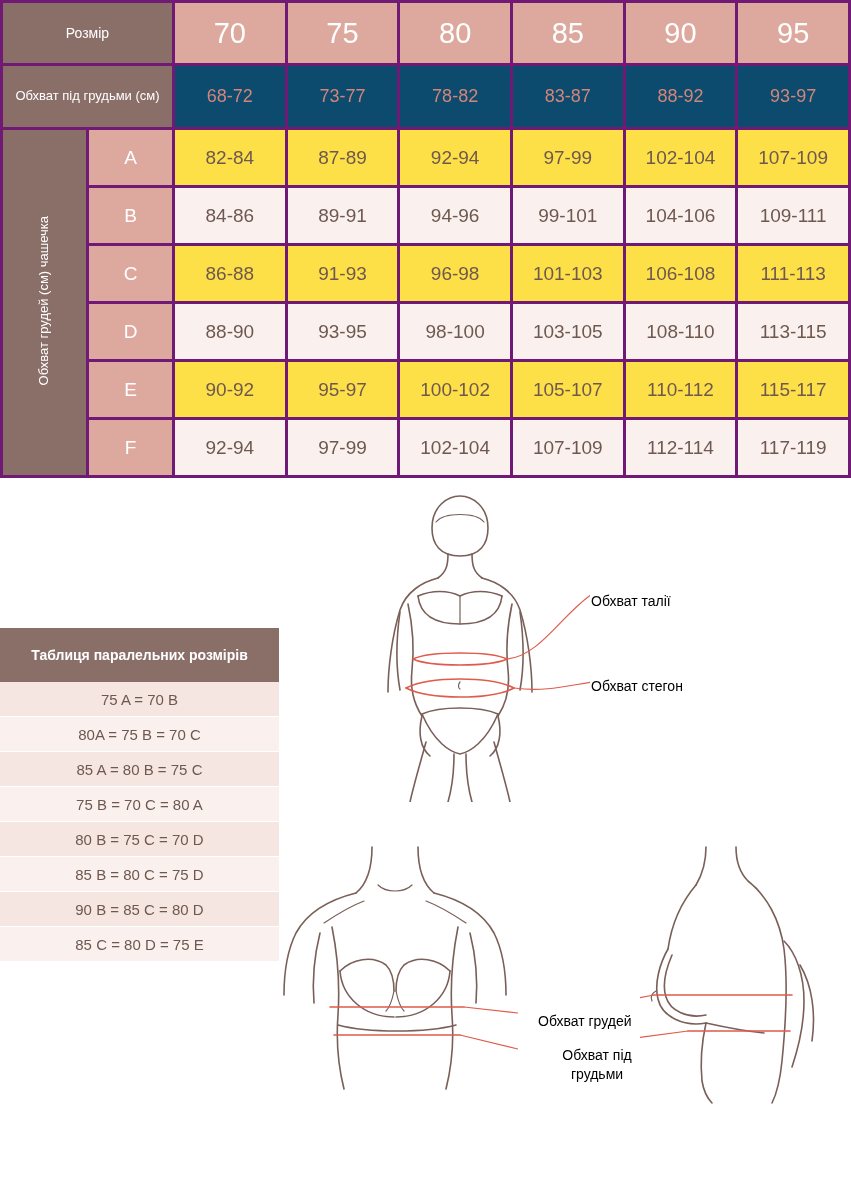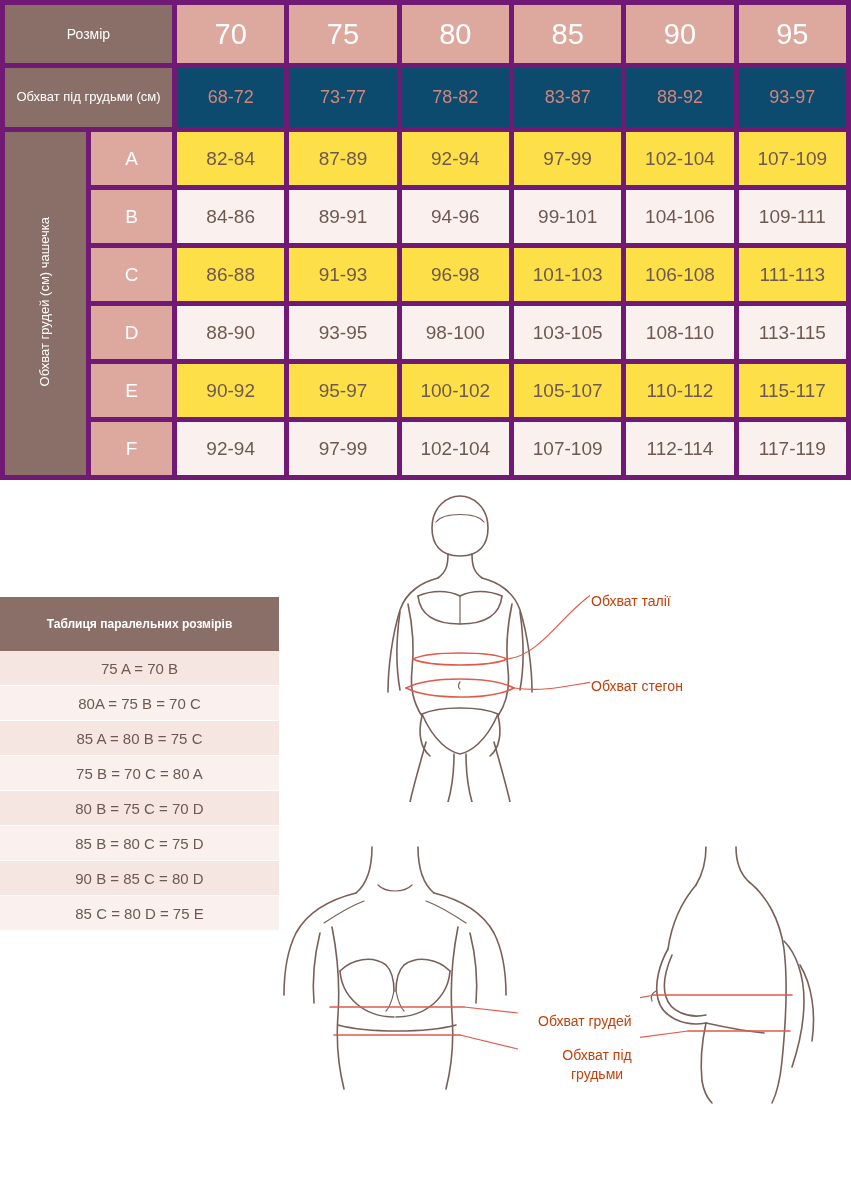--- a/index.html
+++ b/index.html
@@ -16,21 +16,21 @@
   table.size-table {
     border-collapse: collapse;
     width: 851px;
     table-layout: fixed;
   }
   table.size-table td, table.size-table th {
     padding: 0;
     margin: 0;
     text-align: center;
     vertical-align: middle;
-    border: 5px solid #701a75;
+    border: 3px solid #701a75;
   }
   .c-head-label {
     background: #8a6f68;
     color: #ffffff;
     font-size: 14px;
     font-weight: normal;
     height: 63px;
     width: 172px;
   }
   .c-size-num {
@@ -80,29 +80,30 @@
   
   .parallel-wrap {
     position: absolute;
     left: 0;
     top: 597px;
     width: 279px;
   }
   .parallel-head {
     background: #8a6f68;
     color: #ffffff;
-    font-size: 12px;
+    font-size: 14px;
     font-weight: bold;
     text-align: center;
     padding: 13px 5px;
     line-height: 1.35;
     height: 54px;
     display: flex;
     align-items: center;
     justify-content: center;
+    margin-top: 31px;
   }
   .parallel-row {
     height: 35px;
     display: flex;
     align-items: center;
     justify-content: center;
     font-size: 15px;
     color: #6e5850;
     border-bottom: 1px solid #ffffff;
   }
@@ -111,21 +112,21 @@
 
   
   .fig { position: absolute; }
   .fig-body { left: 330px; top: 492px; }
   .fig-front { left: 268px; top: 845px; }
   .fig-side  { left: 640px; top: 845px; }
 
   .annot {
     position: absolute;
     font-size: 14px;
-    color: #c2410c;
+    color: #000000;
     line-height: 1.35;
   }
   .annot.a-waist { left: 591px; top: 592px; }
   .annot.a-hips  { left: 591px; top: 677px; }
   .annot.a-bust  { left: 538px; top: 1012px; }
   .annot.a-under { left: 537px; top: 1046px; text-align: center; width: 120px; }
 
   svg { display: block; }
   .ln { fill: none; stroke: #7a5f58; stroke-width: 1.6; stroke-linecap: round; stroke-linejoin: round; }
   .ln-thin { fill: none; stroke: #7a5f58; stroke-width: 1.2; stroke-linecap: round; }

